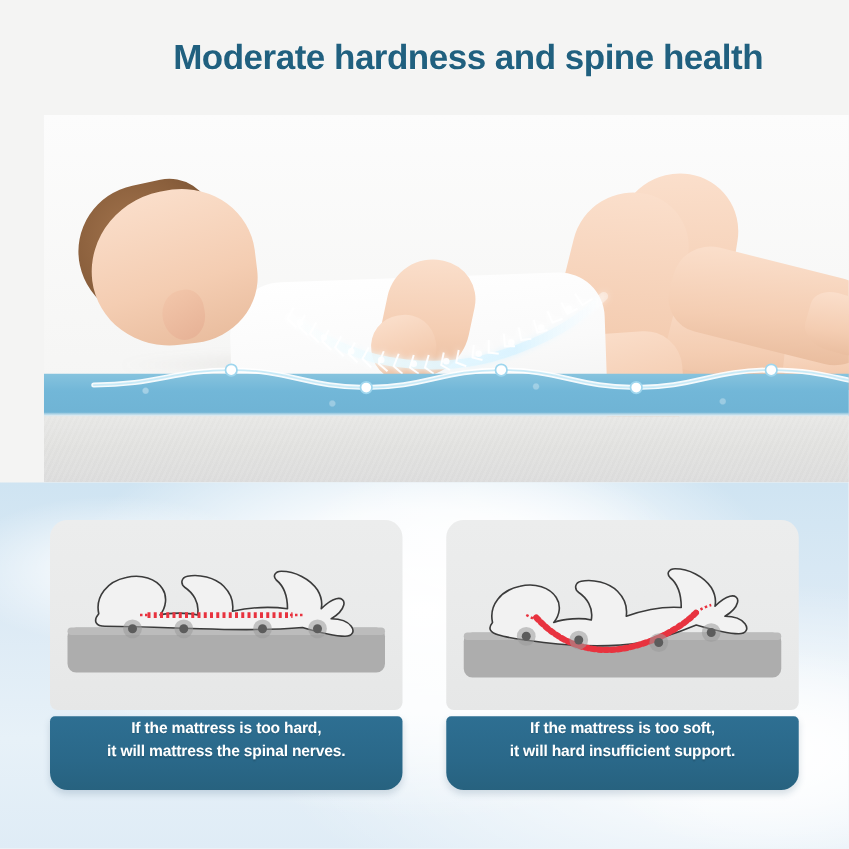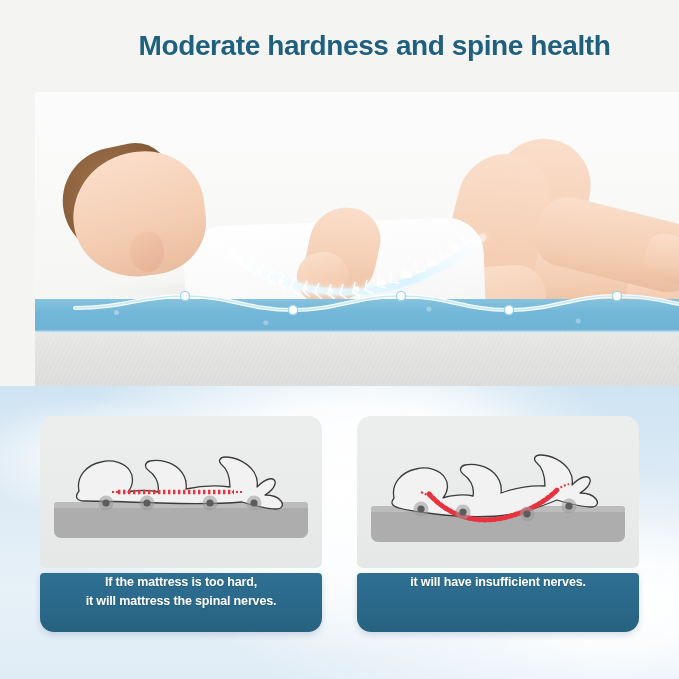--- a/index.html
+++ b/index.html
@@ -421,18 +421,19 @@
             <circle cx="106" cy="96" r="7.5" fill="#9a9a9a" opacity="0.55"></circle>
             <circle cx="106" cy="96" r="3.6" fill="#5c5c5c"></circle>
             <circle cx="170" cy="98" r="7.5" fill="#9a9a9a" opacity="0.55"></circle>
             <circle cx="170" cy="98" r="3.6" fill="#5c5c5c"></circle>
             <circle cx="212" cy="90" r="7.5" fill="#9a9a9a" opacity="0.55"></circle>
             <circle cx="212" cy="90" r="3.6" fill="#5c5c5c"></circle>
           </g>
         </svg>
       </div>
       <div class="caption">
-        <div class="caption-line">it will have insufficient nerves.</div>
+        <div class="caption-line">If the mattress is too soft,</div>
+        <div class="caption-line">it will hard insufficient support.</div>
       </div>
     </div>
 
   </div>
 </div>
 
 </body></html>

